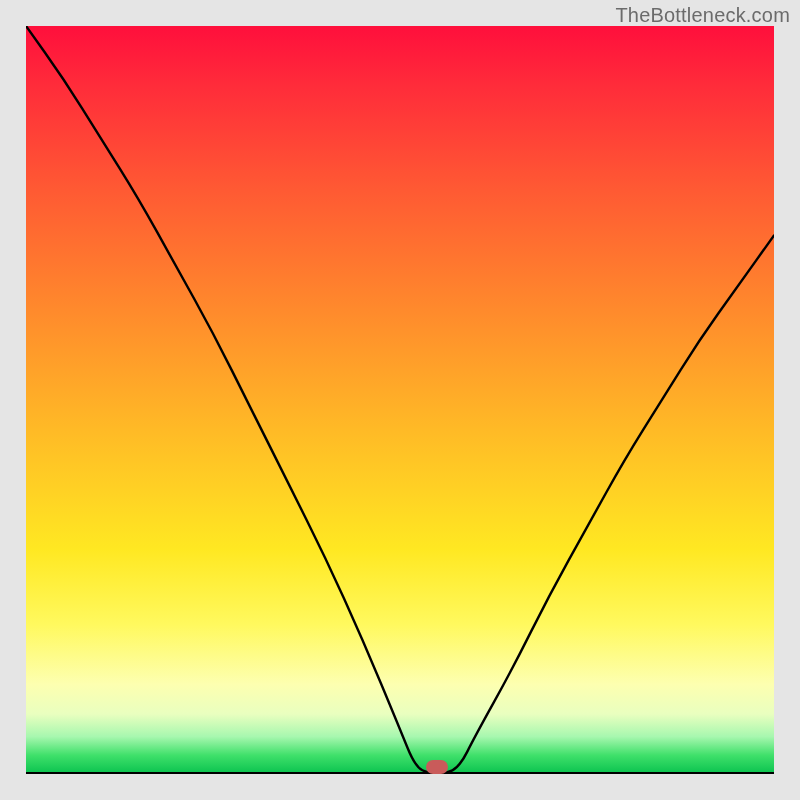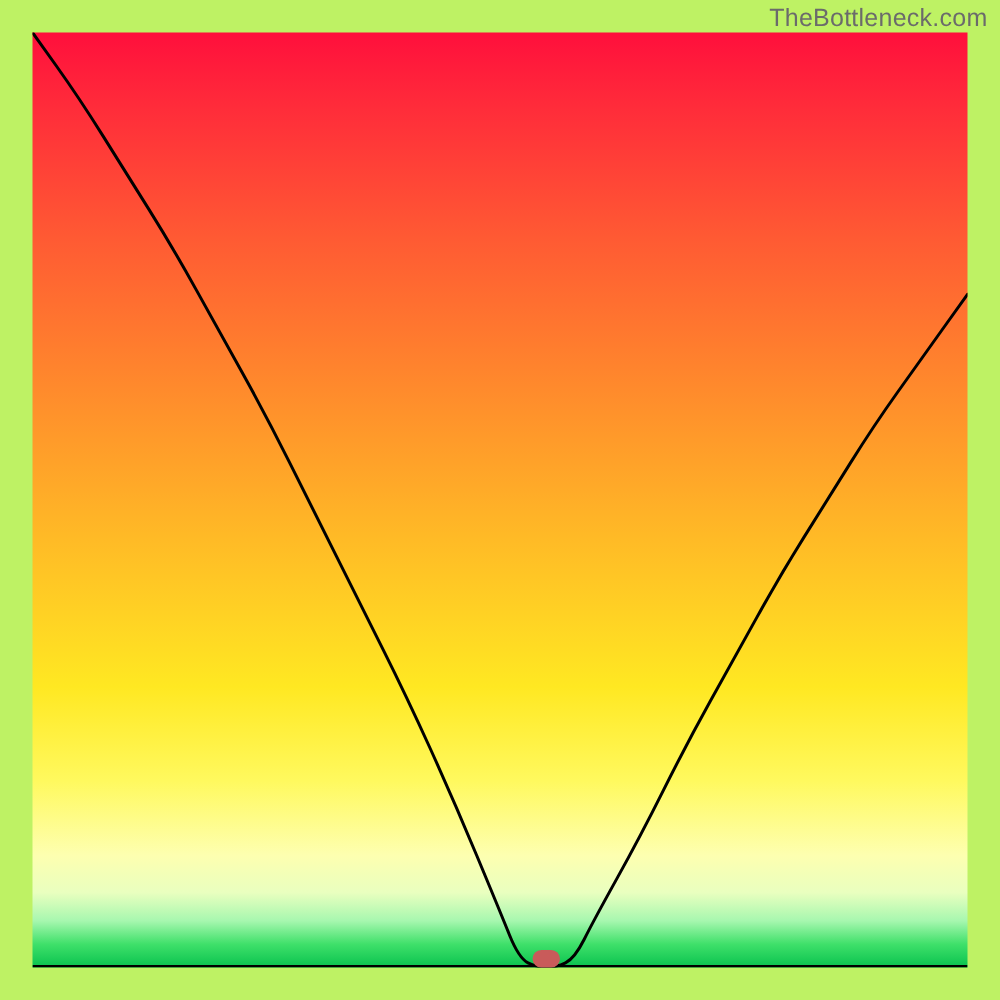--- a/index.html
+++ b/index.html
@@ -8,21 +8,21 @@
     width: 800px;
     height: 800px;
     background: #000;
     overflow: hidden;
     font-family: Arial, Helvetica, sans-serif;
   }
   .stage {
     position: relative;
     width: 800px;
     height: 800px;
-    background: #bef264;
+    background: #e5e5e5;
   }
   .plot {
     position: absolute;
     left: 26px;
     top: 26px;
     width: 748px;
     height: 748px;
     
     background:
       linear-gradient(

